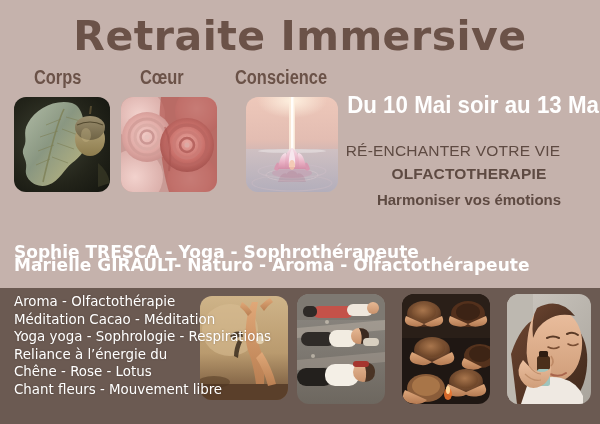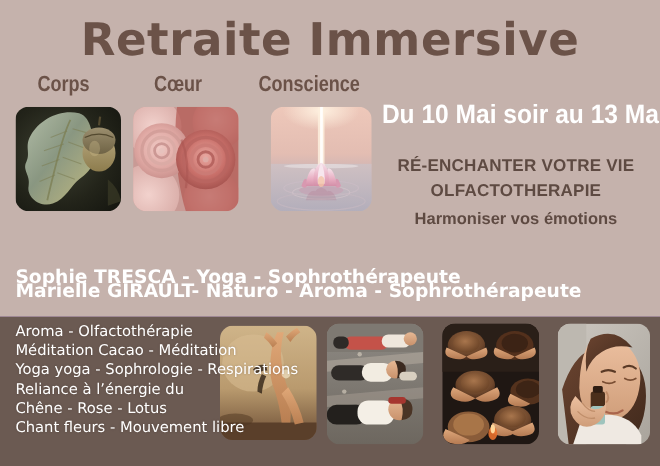--- a/index.html
+++ b/index.html
@@ -3,21 +3,21 @@
 <meta charset="utf-8">
 <style>
   html,body{margin:0;padding:0;}
   body{
     width:600px;height:424px;overflow:hidden;
     font-family:"Liberation Sans", sans-serif;
     background:#c5b2ac;
   }
   #poster{
     position:relative;width:600px;height:424px;
-    background:#4c1d95;
+    background:#a16207;
   }
   
   #top-area{
     position:absolute;left:0;top:0;width:600px;height:288px;
     background:#c5b2ac;
   }
   #title{
     position:absolute;left:0;top:12px;width:600px;
     text-align:center;
     font-family:"DejaVu Sans", sans-serif;
@@ -54,22 +54,22 @@
   
   #date-line{
     position:absolute;left:338px;top:91px;width:262px;
     text-align:center;
     font-family:"Liberation Sans Narrow","Liberation Sans",sans-serif;
     font-weight:bold;font-size:24px;color:#ffffff;
     transform:scaleX(0.93);transform-origin:center center;
     white-space:nowrap;
   }
   #tagline1{
-    position:absolute;left:338px;top:142px;width:262px;
-    text-align:center;font-weight:bold;font-size:15.5px;
+    position:absolute;left:322px;top:142px;width:262px;
+    text-align:center;font-weight:normal;font-size:15.5px;
     color:#5e4a42;letter-spacing:0.2px;white-space:nowrap;
   }
   #tagline2{
     position:absolute;left:338px;top:165px;width:262px;
     text-align:center;font-weight:bold;font-size:15.5px;
     color:#5e4a42;letter-spacing:0.2px;white-space:nowrap;
   }
   #tagline3{
     position:absolute;left:338px;top:191px;width:262px;
     text-align:center;font-weight:bold;font-size:15px;
@@ -252,21 +252,21 @@
         </g>
       </svg>
     </div>
 
     <div id="date-line">Du 10 Mai soir au 13 Mai</div>
     <div id="tagline1">RÉ-ENCHANTER VOTRE VIE</div>
     <div id="tagline2">OLFACTOTHERAPIE</div>
     <div id="tagline3">Harmoniser vos émotions</div>
 
     <div class="presenter" id="presenter-0">Sophie TRESCA - Yoga - Sophrothérapeute</div>
-    <div class="presenter" id="presenter-1">Marielle GIRAULT- Naturo - Aroma - Sophrothérapeute</div>
+    <div class="presenter" id="presenter-1">Marielle GIRAULT- Naturo - Aroma - Olfactothérapeute</div>
   </div>
 
   <div id="bottom-area">
 
     <div class="bthumb" id="img-yoga">
       <svg class="art" viewBox="0 0 88 104" preserveAspectRatio="none">
         <defs>
           <linearGradient id="yogabg" x1="0" y1="0" x2="0" y2="1">
             <stop offset="0%" stop-color="#cfb489"></stop>
             <stop offset="55%" stop-color="#b99a6e"></stop>

